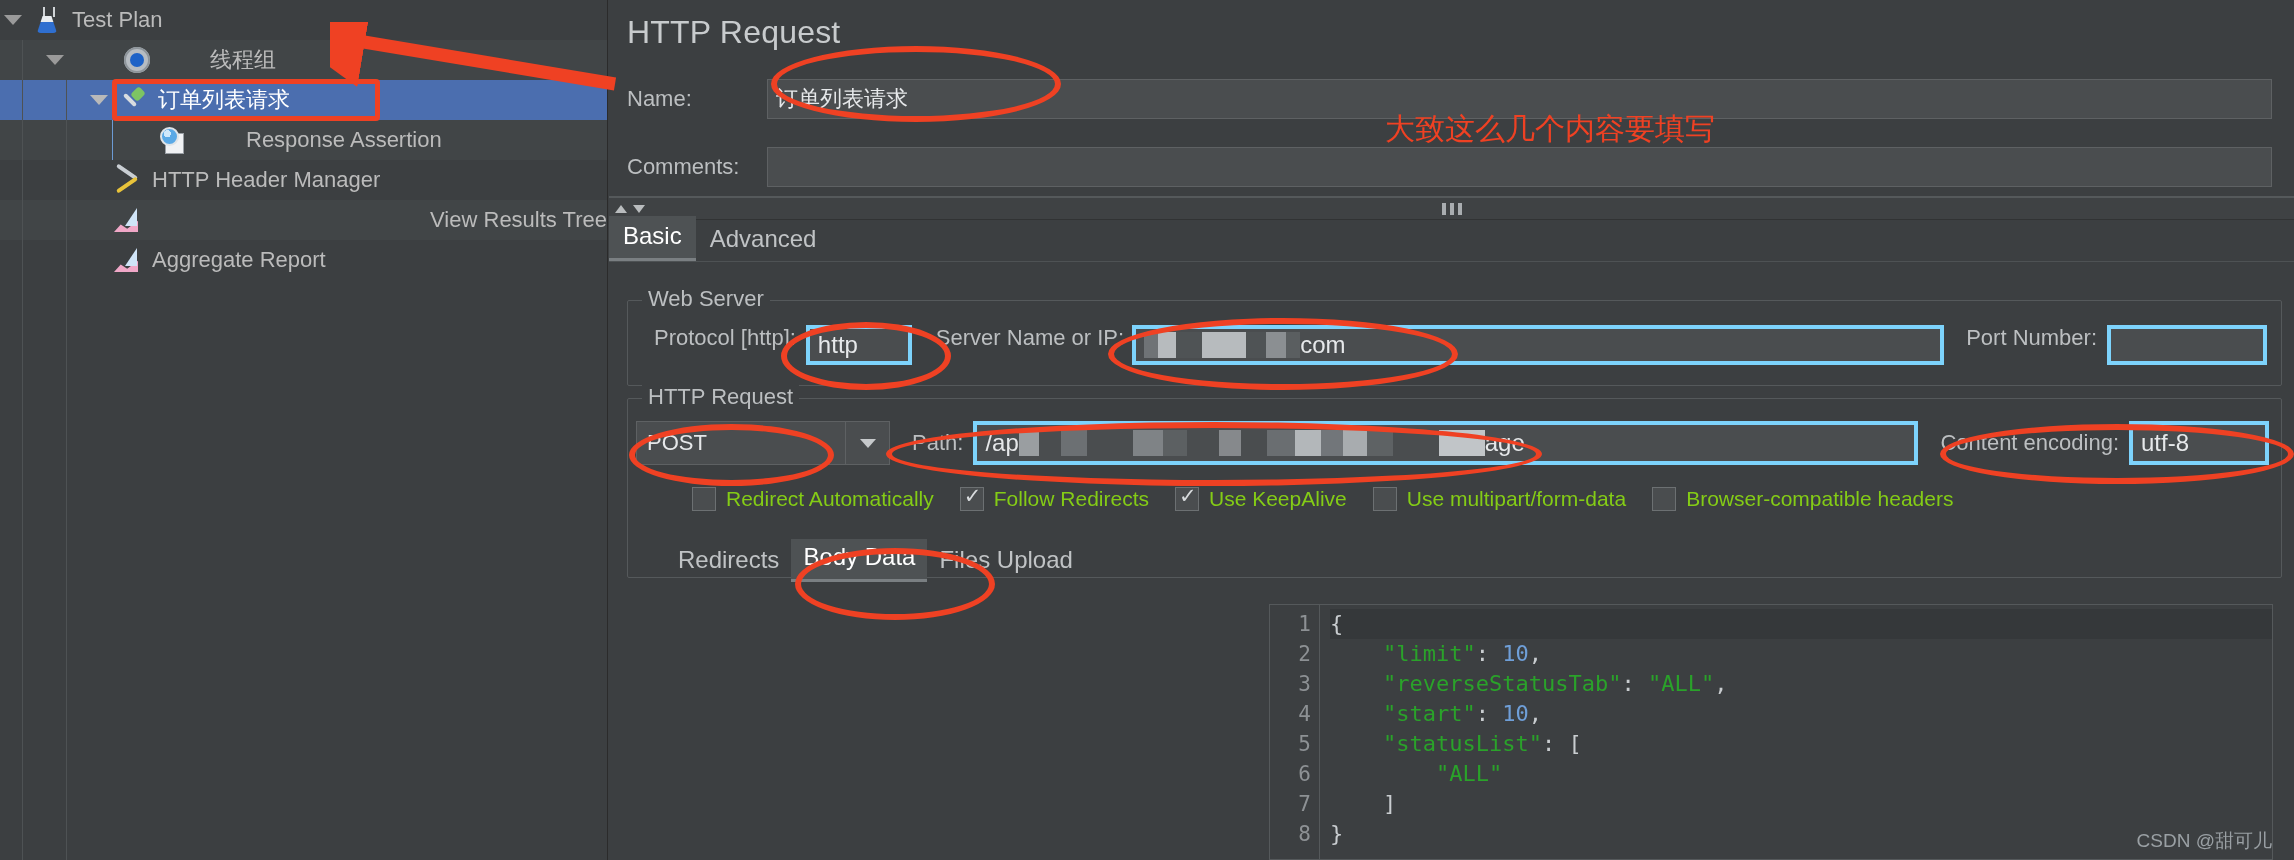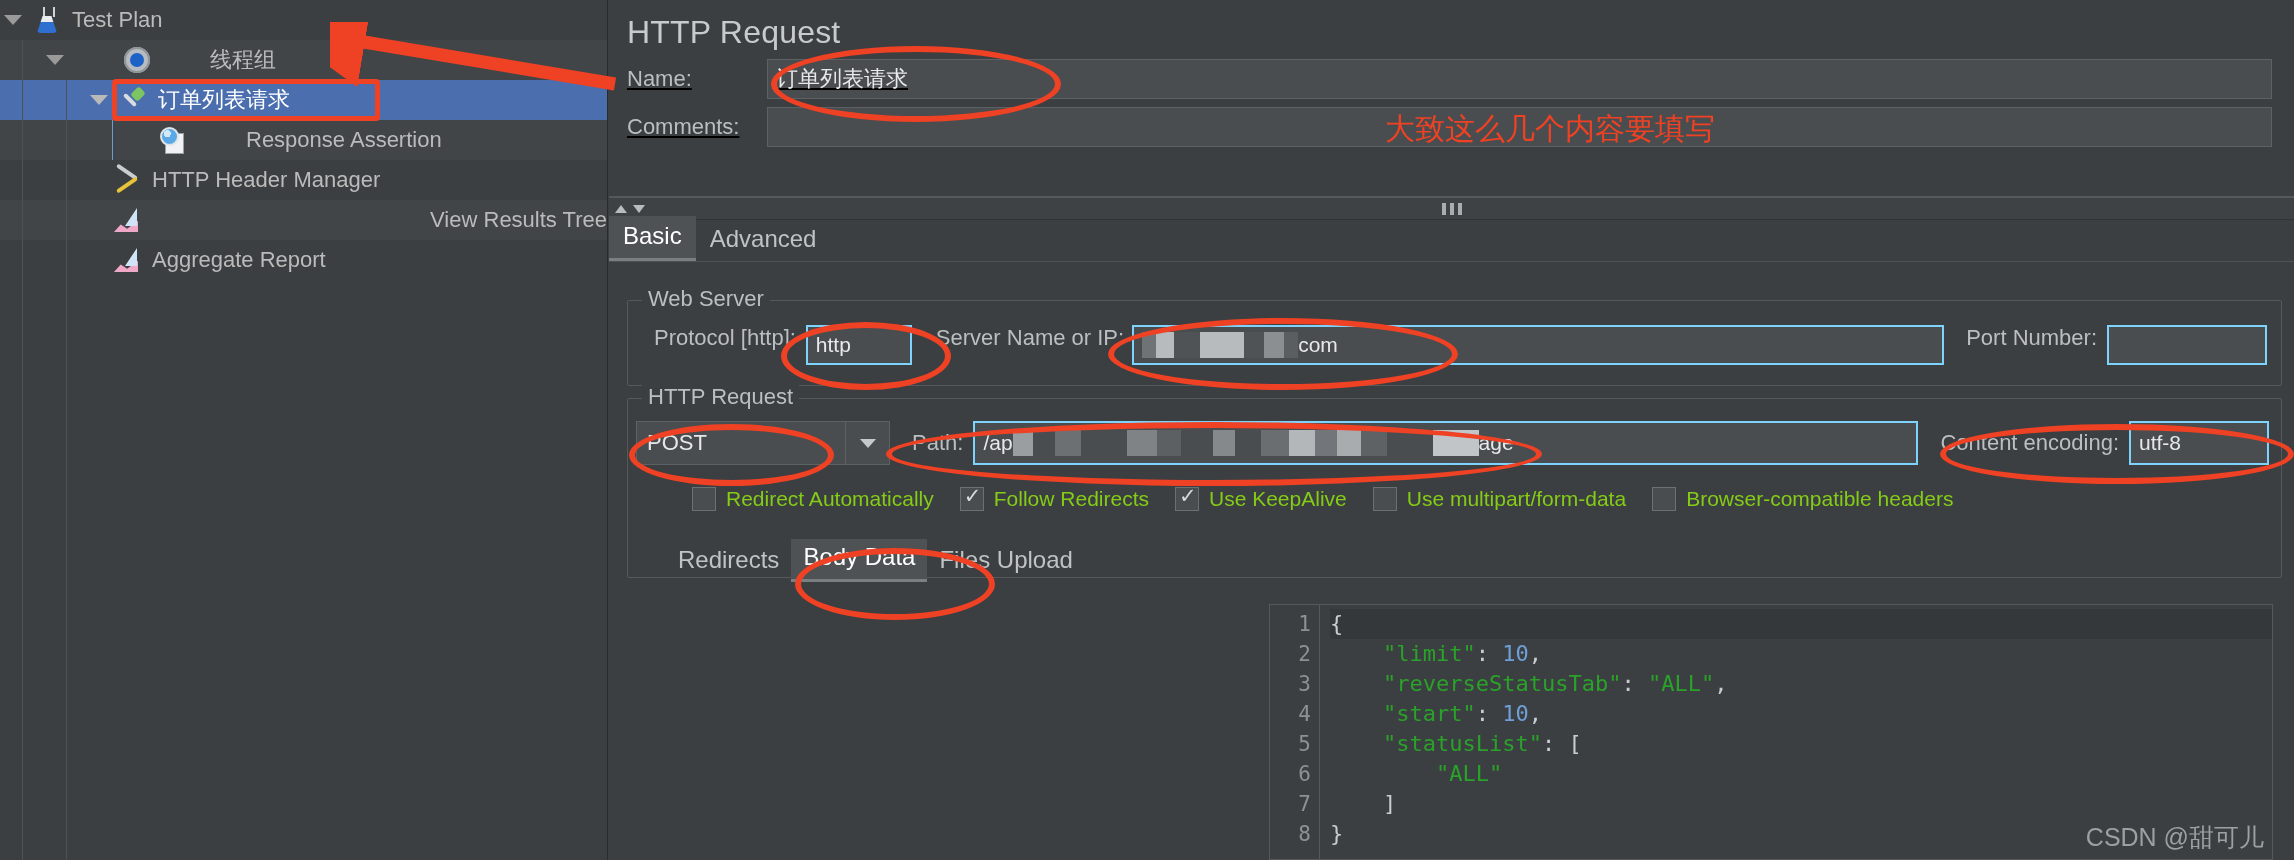--- a/index.html
+++ b/index.html
@@ -104,21 +104,21 @@
   }
 
   
   .right-panel {
     position: absolute; left: 609px; top: 0; right: 0; height: 860px;
     background: #3c3f41;
   }
   .panel-title {
     color: #c8cbcd; font-size: 32px; padding: 14px 0 0 18px; letter-spacing: .2px;
   }
-  .form-row { display: flex; align-items: center; padding: 0 22px 0 18px; margin-top: 8px; text-decoration: underline; }
+  .form-row { display: flex; align-items: center; padding: 0 22px 0 18px; margin-top: 28px; }
   .form-label { color: #bcbfc1; font-size: 22px; width: 140px; flex: 0 0 auto; }
   .field {
     flex: 1 1 auto; height: 40px; background: #4a4d4f; border: 1px solid #5e6163;
     color: #e6e8ea; font-size: 22px; display: flex; align-items: center; padding: 0 8px;
   }
   .divider-bar {
     position: absolute; left: 0; right: 0; top: 196px; height: 2px; background: #55595b;
   }
   .collapse-bar {
     position: absolute; left: 0; right: 0; top: 198px; height: 22px;
@@ -149,22 +149,22 @@
     position: absolute; left: 18px; right: 12px;
     border: 1px solid #55595b; border-radius: 2px;
   }
   .group-title {
     position: absolute; top: -15px; left: 14px; background: #3c3f41;
     padding: 0 6px; color: #bcbfc1; font-size: 22px;
   }
 
   .lbl { color:#bcbfc1; font-size:22px; white-space:nowrap; }
   .inp {
-    background:#4a4d4f; border:2px solid #7dd3fc; color:#e6e8ea;
-    font-size:21px; height:40px; display:flex; align-items:center; padding:0 8px;
+    background:#4a4d4f; border:4px solid #7dd3fc; color:#e6e8ea;
+    font-size:24px; height:40px; display:flex; align-items:center; padding:0 8px;
   }
   .combo {
     background:#4a4d4f; border:1px solid #5e6163; color:#e6e8ea; font-size:22px;
     height:44px; display:flex; align-items:center; padding:0 10px; width:210px;
   }
   .combo-btn {
     width:44px;height:44px;background:#4a4d4f;border:1px solid #5e6163;border-left:none;
     display:flex;align-items:center;justify-content:center;
   }
   .combo-arrow{width:0;height:0;border-left:8px solid transparent;border-right:8px solid transparent;border-top:9px solid #c6c9cb;}
@@ -211,21 +211,21 @@
   .split-grip { position:absolute; left:24px; top:630px; display:flex; flex-direction:column; gap:5px; }
   .split-grip i{ width:9px;height:9px;background:#a9adb0;display:block; }
 
   
   .ann { position:absolute; pointer-events:none; }
   .ell { border:6px solid #ef4123; border-radius:50%; }
   .rect { border:5px solid #ef4123; border-radius:4px; }
   .ann-text { color:#ef4123; font-size:30px; white-space:nowrap; }
 
   .watermark {
-    position:absolute; right:30px; bottom:6px; color:#9aa0a4; font-size:25px;
+    position:absolute; right:22px; bottom:6px; color:#9aa0a4; font-size:19px;
   }
   .scroll-corner{
     position:absolute; right:0; top:604px; width:22px; bottom:0; background:#3c3f41;
     border-left:1px solid #55595b;
   }
 </style>
 </head>
 <body>
 
 <div id="app">

